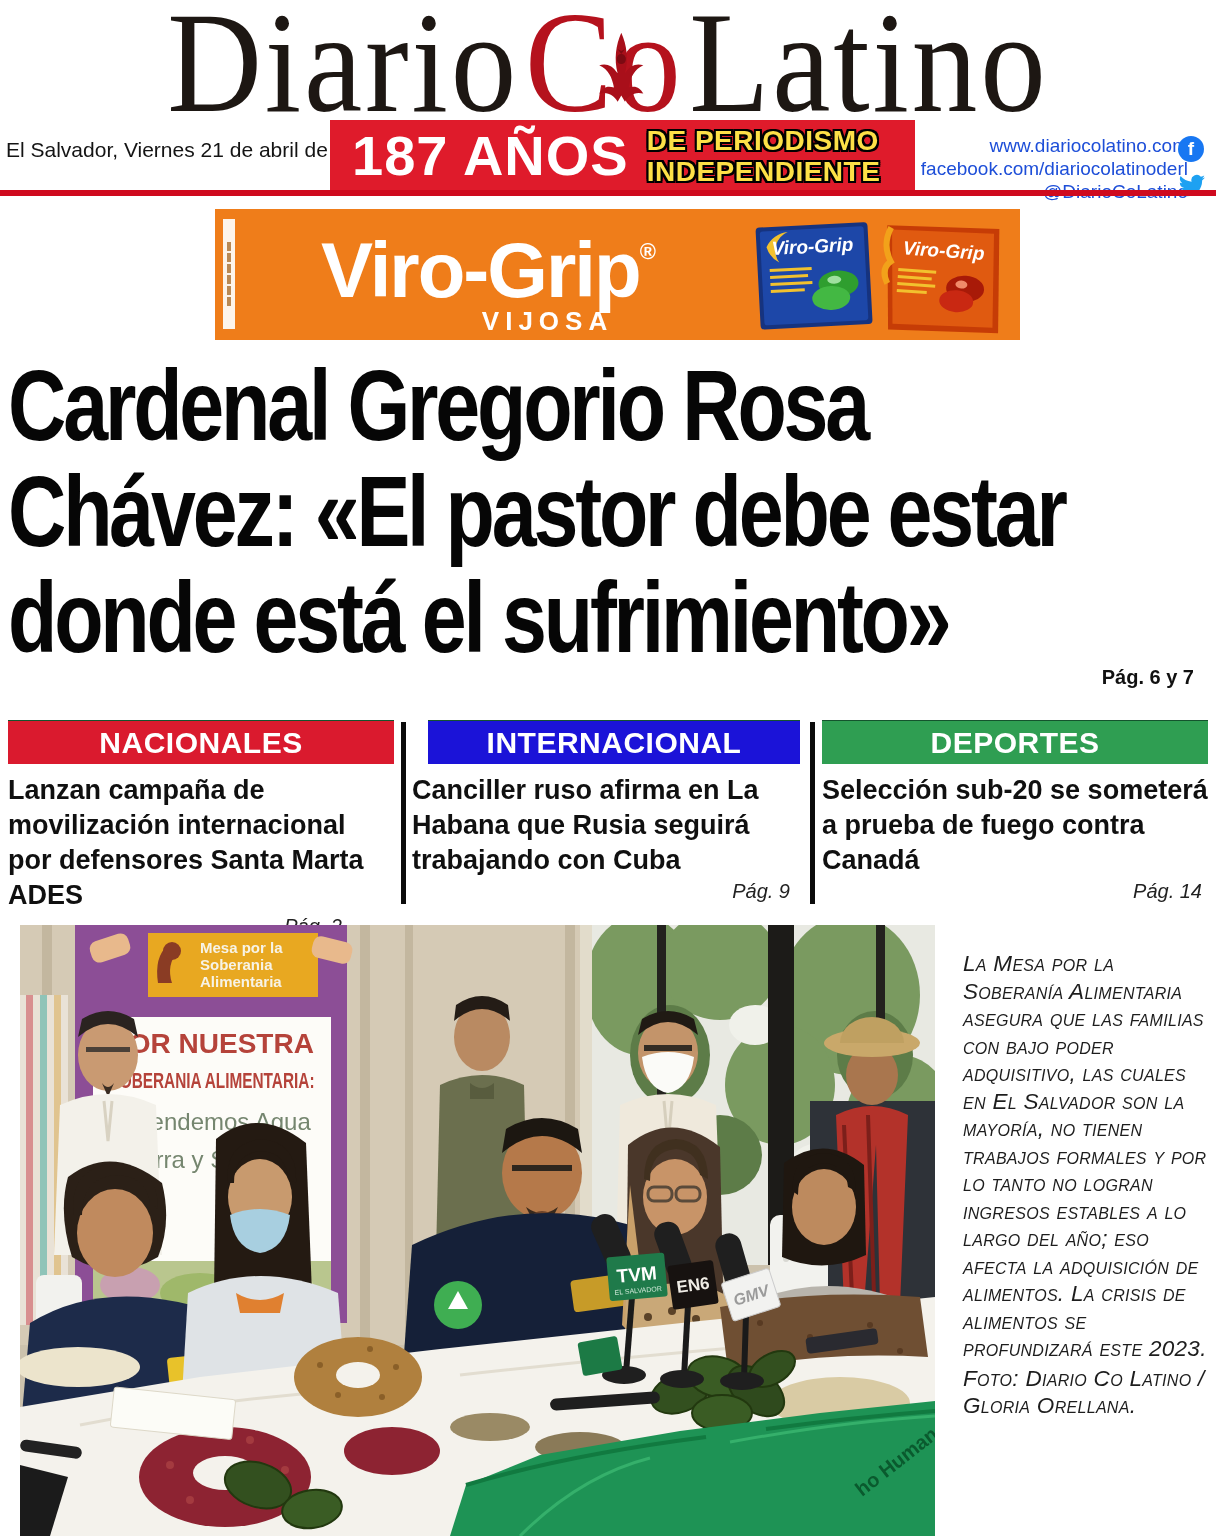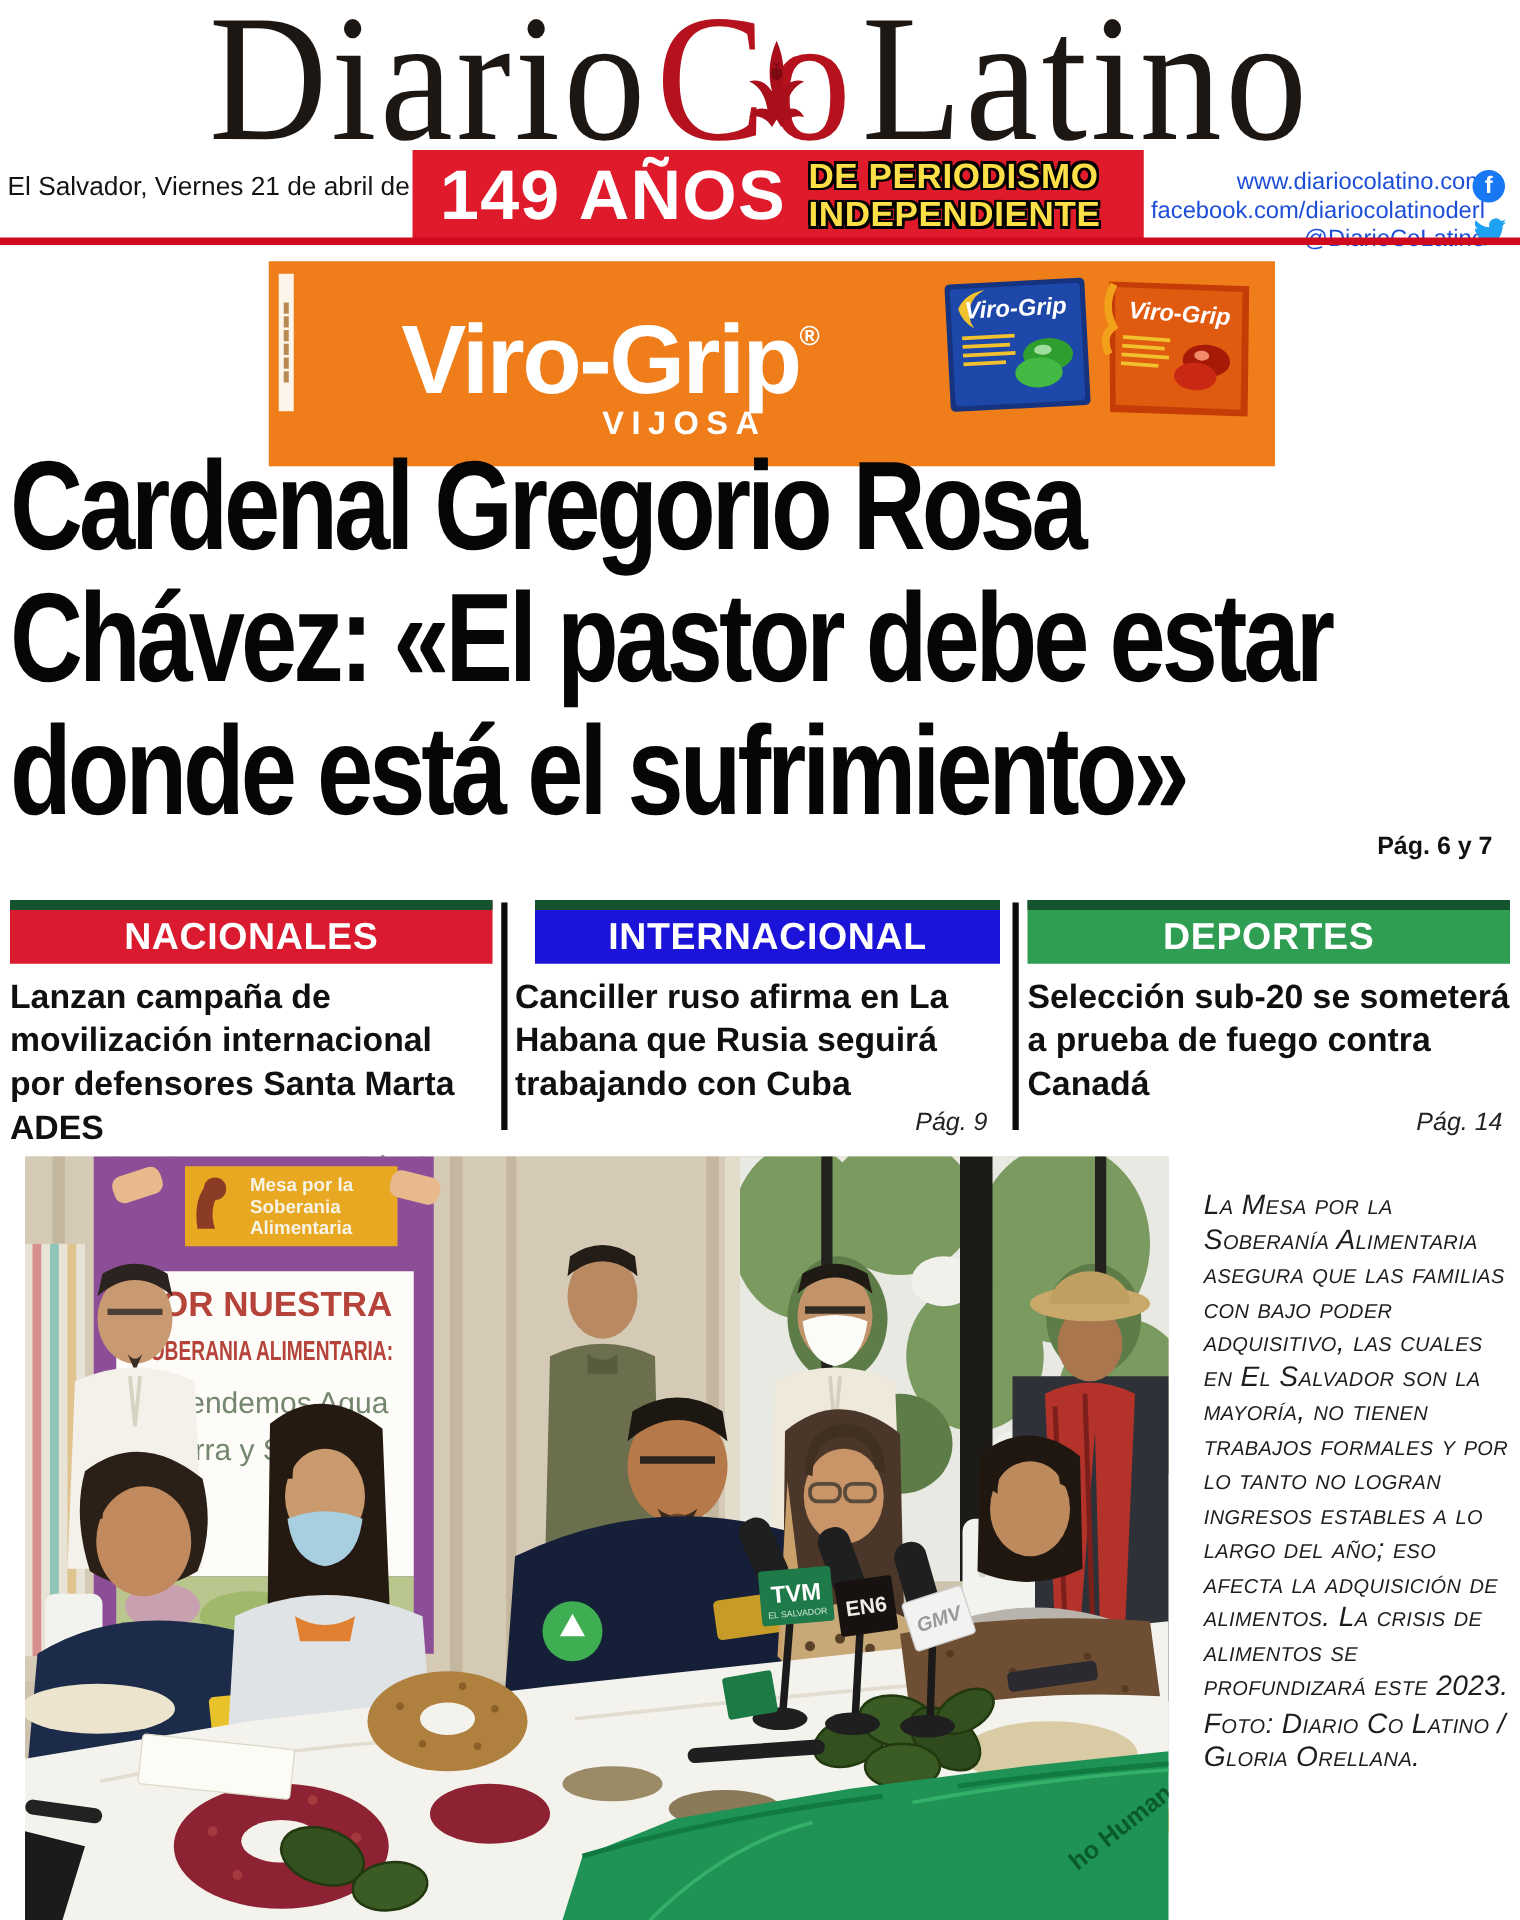--- a/index.html
+++ b/index.html
@@ -27,21 +27,21 @@
                            0 -2px 0 #000,0 2px 0 #000,-2px 0 0 #000,2px 0 0 #000;}
   .web-meta{position:absolute;right:28px;top:134px;text-align:right;font-size:19px;
             line-height:23px;color:#1d4ed8;}
   .social-icons{position:absolute;right:8px;top:136px;width:30px;}
   .fb-icon{width:26px;height:26px;border-radius:50%;background:#1877f2;color:#fff;
            font-weight:700;font-size:19px;display:flex;align-items:center;justify-content:center;
            margin-bottom:12px;}
   .red-rule{position:absolute;left:0;top:190px;width:1216px;height:6px;background:#cf0a1e;}
 
   
-  .ad{position:absolute;left:215px;top:209px;width:805px;height:164px;background:#ef7d1a;
+  .ad{position:absolute;left:215px;top:209px;width:805px;height:131px;background:#ef7d1a;
       display:flex;align-items:center;}
   .ad-side{position:absolute;left:8px;top:10px;width:12px;height:110px;background:#fdf4ea;
            display:flex;flex-direction:column;justify-content:center;gap:2px;align-items:center;}
   .ad-side i{display:block;width:4px;height:9px;background:#b98954;}
   .ad-brand{width:545px;text-align:center;color:#fff;}
   .ad-brand .brand{font-size:78px;font-weight:800;letter-spacing:-2px;line-height:80px;}
   .ad-brand sup{font-size:22px;vertical-align:38px;font-weight:700;}
   .ad-brand .company{font-size:26px;font-weight:700;letter-spacing:6px;margin-left:120px;margin-top:-4px;}
   .ad-packets{position:absolute;right:12px;top:6px;}
 
@@ -52,21 +52,21 @@
                  color:#060606;}
   .pag-main{position:absolute;right:22px;top:666px;font-size:20px;font-weight:600;color:#111;}
 
   
   .sections{position:absolute;left:0;top:720px;width:1216px;height:186px;}
   .sec-col{position:absolute;top:0;}
   .sec-col.c1{left:8px;width:386px;}
   .sec-col.c2{left:412px;width:388px;}
   .sec-col.c3{left:822px;width:386px;}
   .sec-divider{position:absolute;top:2px;width:5px;height:182px;background:#0b0b0b;}
-  .sec-bar{height:43px;border-top:8px solid #14532d;display:flex;align-items:center;
+  .sec-bar{height:43px;border-top:1px solid #14532d;display:flex;align-items:center;
            justify-content:center;color:#fff;font-weight:800;font-size:30px;letter-spacing:.5px;}
   .sec-head{margin-top:9px;font-size:27px;font-weight:700;line-height:35px;color:#101010;}
   .sec-pag{font-size:20px;font-style:italic;font-weight:500;color:#222;text-align:right;}
   .c1 .sec-pag{padding-right:52px;margin-top:2px;}
   .c2 .sec-pag{padding-right:10px;margin-top:2px;}
   .c3 .sec-pag{padding-right:6px;margin-top:2px;}
 
   
   .photo{position:absolute;left:20px;top:925px;width:915px;height:611px;overflow:hidden;}
 
@@ -89,21 +89,21 @@
           <path d="M30 25 L34 20 L30 22 L26 20 Z" fill="#7c0a12"></path>
         </svg></span><span>Latino</span>
     </div>
   </div>
 
   <div class="edition">
     <div>El Salvador,  Viernes 21 de abril de 2023</div>
   </div>
 
   <div class="years-banner" style="background-color: rgb(223, 27, 43);">
-    <div class="years-big">149 AÑOS</div>
+    <div class="years-big">187 AÑOS</div>
     <div class="years-right">
       <div>DE PERIODISMO</div>
       <div>INDEPENDIENTE</div>
     </div>
   </div>
 
   <div class="web-meta">
     <div>www.diariocolatino.com</div>
     <div>facebook.com/diariocolatinoderl</div>
     <div>@DiarioCoLatino</div>

